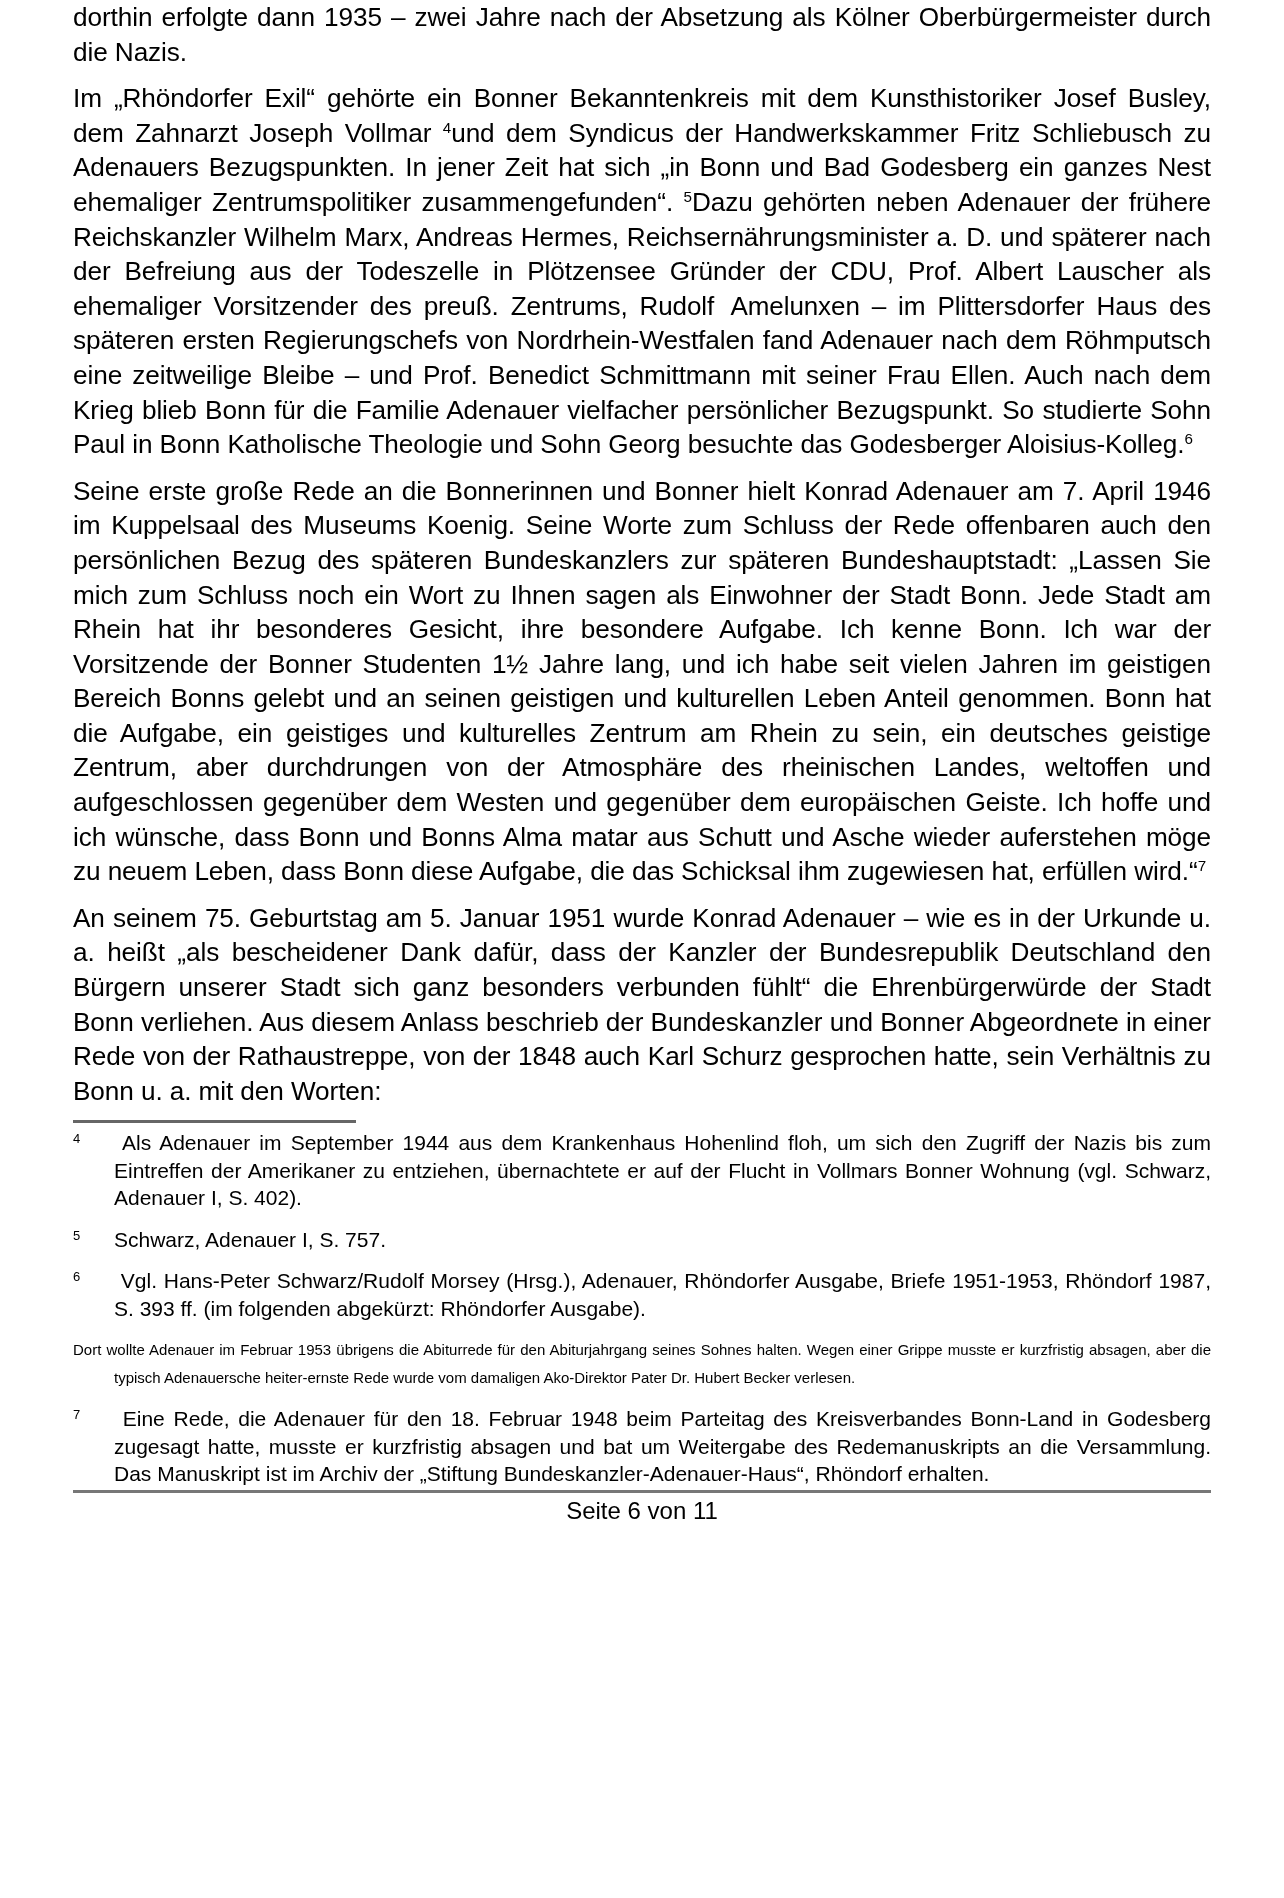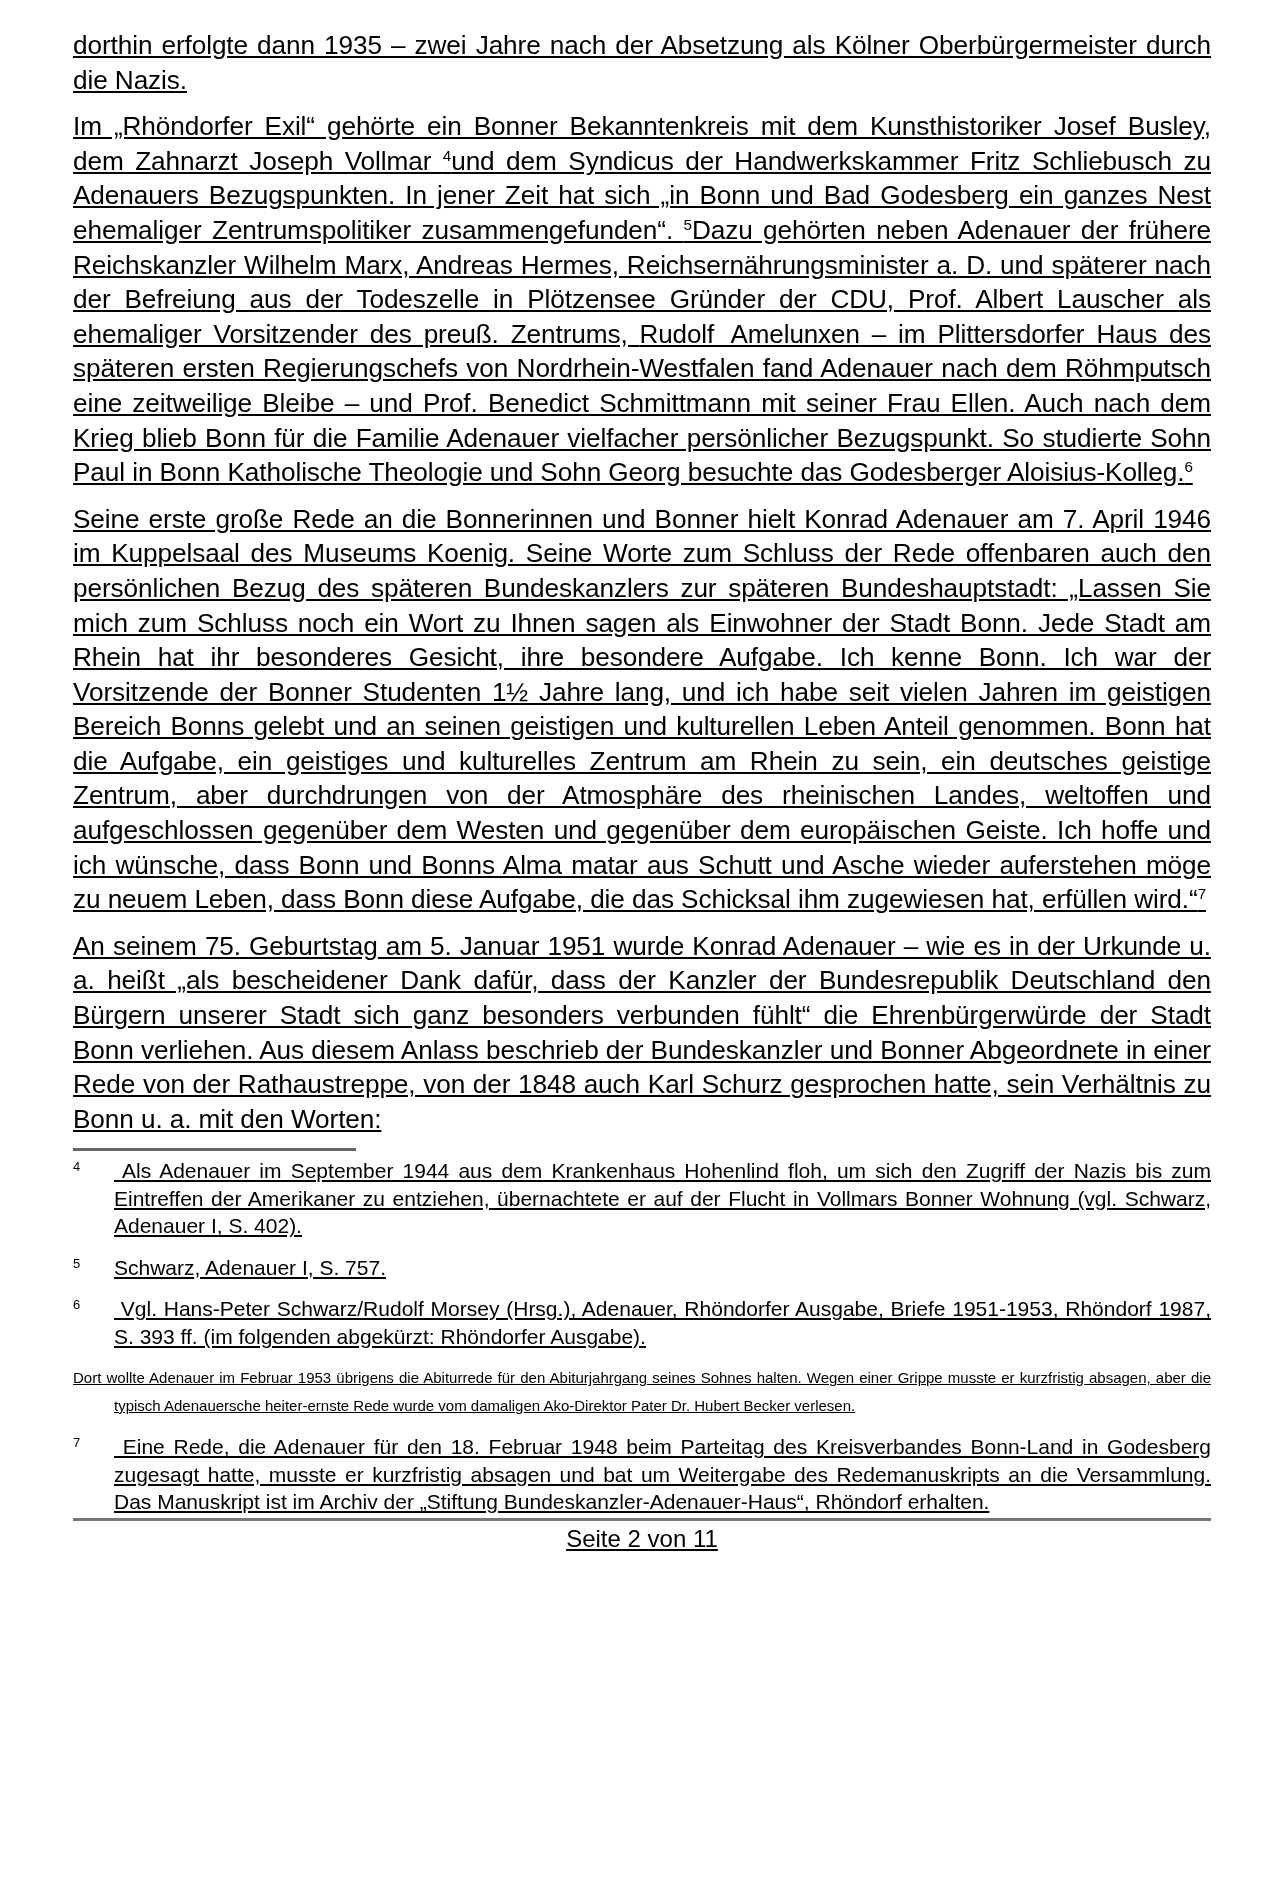--- a/index.html
+++ b/index.html
@@ -1,18 +1,18 @@
 <!DOCTYPE html>
 <html><head>
 <meta charset="utf-8">
 <style>
   html, body { margin: 0; padding: 0; background: #ffffff; }
   body { width: 1284px; height: 1898px; position: relative; overflow: hidden;
          font-family: "Liberation Sans", sans-serif; color: #000; }
-  .page { position: absolute; left: 73px; top: 28px; width: 1138px; text-decoration: underline; }
+  .page { position: absolute; left: 73px; top: 0; width: 1138px; }
   .para { font-size: 26.2px; line-height: 34.6px; text-align: justify; margin: 0 0 12px 0; letter-spacing: -0.1px; }
   .sm { font-size: 26px; word-spacing: 6px; }
   sup { font-size: 0.58em; line-height: 0; vertical-align: 0.62em; }
   .quote-wrap { margin-bottom: 0; }
   .fn-rule { width: 283px; height: 3px; background: #666; margin: 6px 0 6px 0; }
   .fn { font-size: 21px; line-height: 27.5px; text-align: justify; margin: 0 0 14px 0; padding-left: 41px; text-indent: -41px; }
   .fn .num { display: inline-block; width: 41px; text-indent: 0; font-size: 13px; vertical-align: 0.55em; line-height: 0; }
   .bottom-rule { width: 1138px; height: 3px; background: #777; margin-top: 2px; }
   .page-num { text-align: center; font-size: 24px; line-height: 30px; margin-top: 3px; }
   .fn-extra { font-size: 15px; line-height: 27.5px; text-align: justify; margin: 0 0 14px 0; padding-left: 41px; text-indent: -41px; }
@@ -38,14 +38,14 @@
   <p class="fn"><span class="num">5</span><span>Schwarz, Adenauer I, S. 757.</span></p>
 
   <p class="fn"><span class="num">6</span><span>  Vgl. Hans-Peter Schwarz/Rudolf Morsey (Hrsg.), Adenauer, Rhöndorfer Ausgabe, Briefe 1951-1953, Rhöndorf 1987, S. 393 ff. (im folgenden abgekürzt: Rhöndorfer Ausgabe).</span></p>
 
   <p class="fn-extra" style="padding-left:41px;text-indent:-41px;">Dort wollte Adenauer im Februar 1953 übrigens die Abiturrede für den Abiturjahrgang seines Sohnes halten. Wegen einer Grippe musste er kurzfristig absagen, aber die typisch Adenauersche heiter-ernste Rede wurde vom damaligen Ako-Direktor Pater Dr. Hubert Becker verlesen.</p>
 
   <p class="fn" style="margin-bottom:0;"><span class="num">7</span><span> Eine Rede, die Adenauer für den 18. Februar 1948 beim Parteitag des Kreisverbandes Bonn-Land in Godesberg zugesagt hatte, musste er kurzfristig absagen und bat um Weitergabe des Redemanuskripts an die Versammlung. Das Manuskript ist im Archiv der „Stiftung Bundeskanzler-Adenauer-Haus“, Rhöndorf erhalten.</span></p>
 
   <div class="bottom-rule"></div>
 
-  <div class="page-num">Seite 2 von 11</div>
+  <div class="page-num">Seite 6 von 11</div>
 </div>
 
 </body></html>

